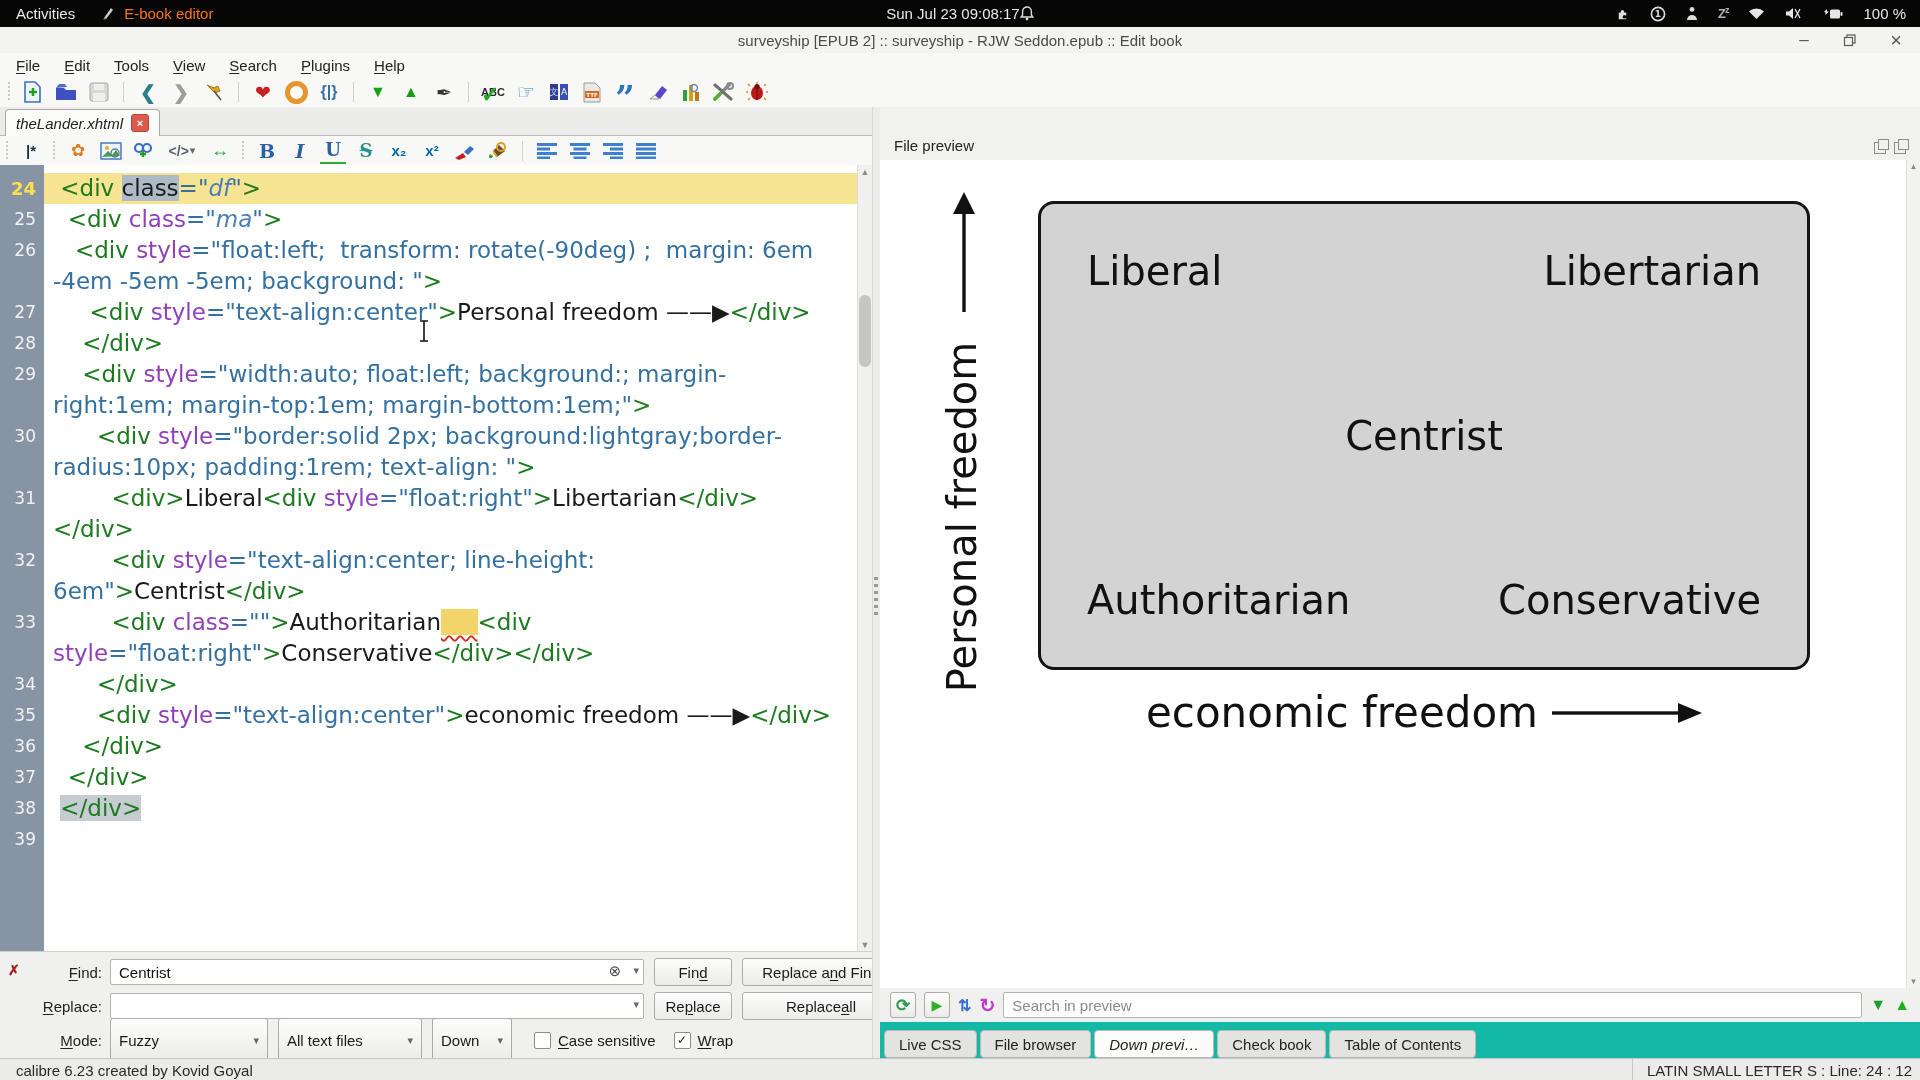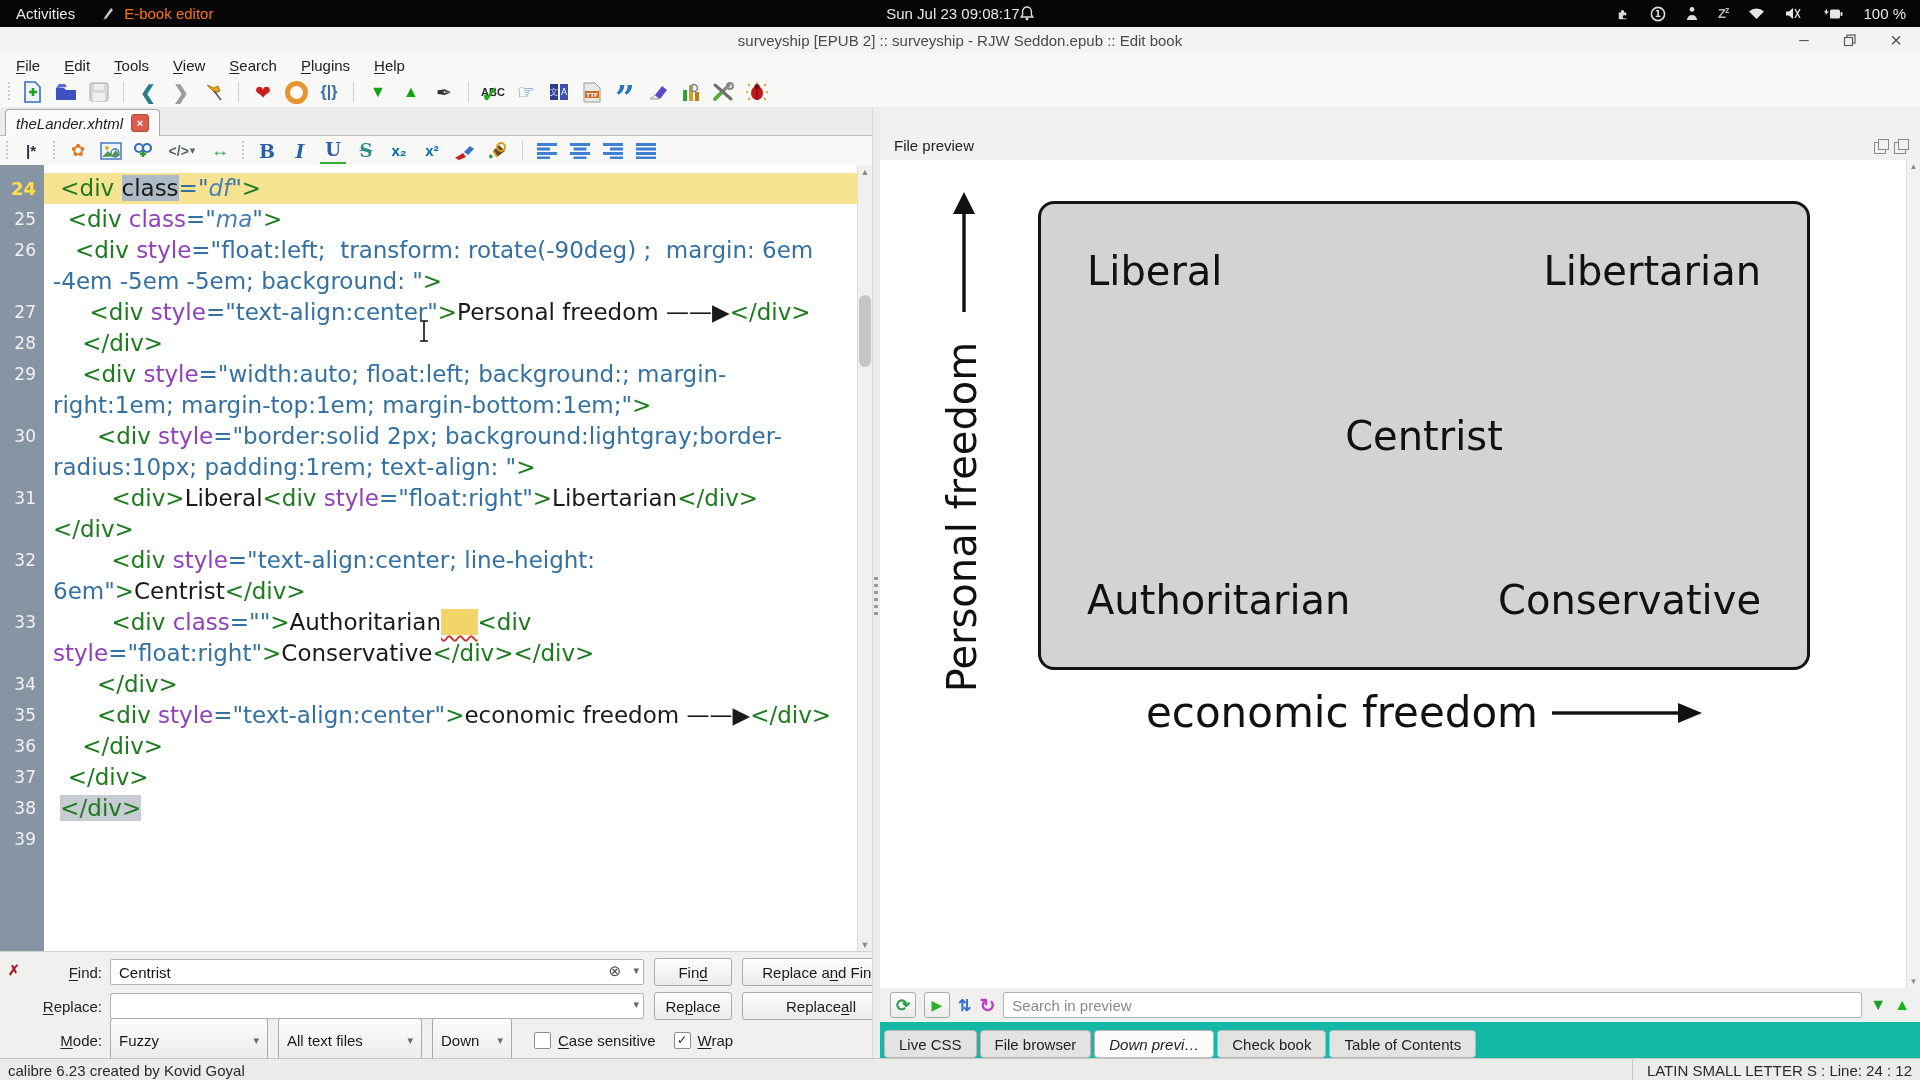--- a/index.html
+++ b/index.html
@@ -139,21 +139,21 @@
   .glyph-pnext{color:#1f9d2f;font-size:16px;}
   .glyph-pprev{color:#18b518;font-size:16px;}
   .ptabs{position:absolute;left:0;top:915px;width:1040px;height:36px;background:#14b8a6;display:flex;
          align-items:flex-end;gap:3px;padding:2px 0 0 4px;box-sizing:border-box;}
   .ptab{height:26px;display:flex;align-items:center;padding:0 14px;background:#e3e3e1;border:1px solid #b9b9b7;
         border-radius:4px;font-size:15px;color:#222;}
   .ptab.active{background:#fbfbfa;font-style:italic;}
   
   .statusbar{position:absolute;left:0;top:1058px;width:1920px;height:22px;background:#ebebea;border-top:1px solid #c6c6c4;
              display:flex;align-items:center;font-size:15px;color:#2a2a2a;}
-  .sb-left{padding-left:8px;}
+  .sb-left{padding-left:16px;}
   .sb-right{margin-left:auto;padding:0 8px 0 14px;border-left:1px solid #c6c6c4;height:22px;display:flex;align-items:center;}
   u{text-underline-offset:2px;}
 </style>
 </head>
 <body>
 
 <div id="screen">
 
   <div class="gnomebar">
     <div class="gb-left">

